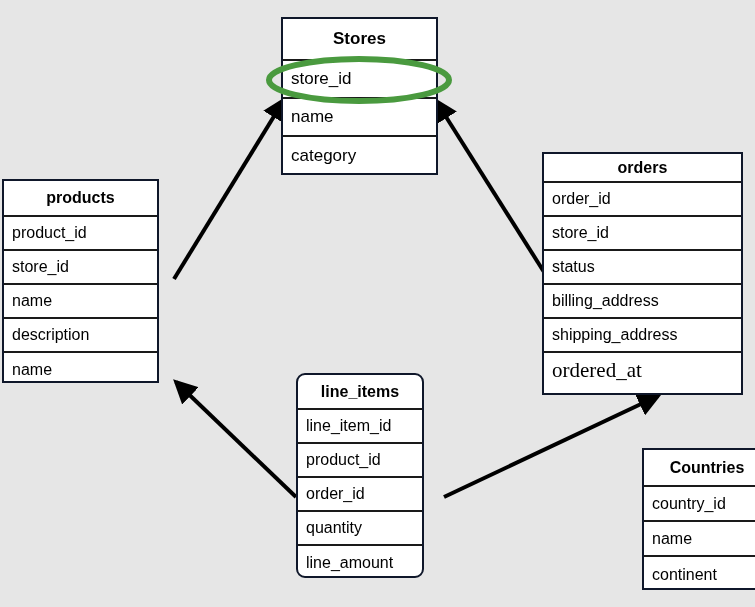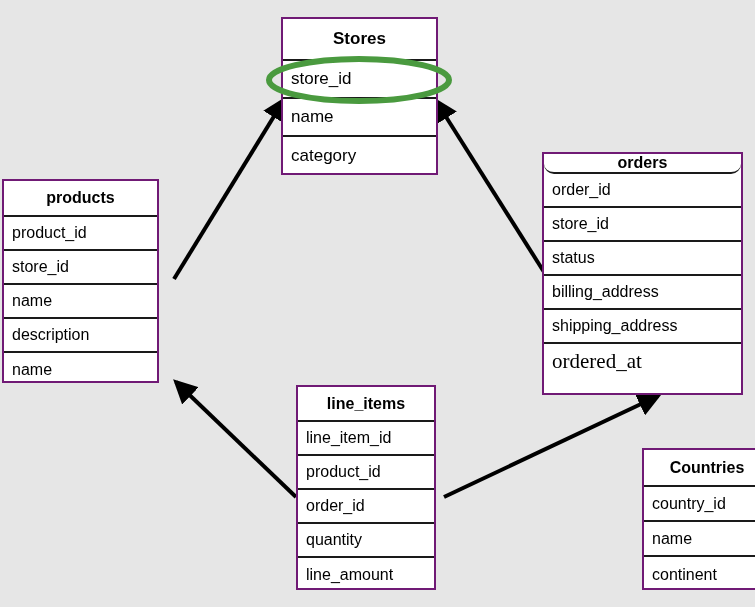--- a/index.html
+++ b/index.html
@@ -33,21 +33,21 @@
     top: 0;
     width: 755px;
     height: 607px;
     pointer-events: none;
     z-index: 5;
   }
   .entity {
     position: absolute;
     box-sizing: border-box;
     background: #ffffff;
-    border: 2px solid #701a75;
+    border: 2px solid #0f172a;
     z-index: 2;
   }
   .entity-title {
     box-sizing: border-box;
     text-align: center;
     font-weight: bold;
     color: #000000;
     border-bottom: 2px solid #1a1a1a;
     display: flex;
     align-items: center;
@@ -95,29 +95,29 @@
       </div>
       <div class="entity" style="left: 2px; top: 179px; width: 157px; height: 204px;">
         <div class="entity-title" style="height: 36px; font-size: 16px;">products</div>
         <div class="field" style="height: 34px; font-size: 16px;">product_id</div>
         <div class="field" style="height: 34px; font-size: 16px;">store_id</div>
         <div class="field" style="height: 34px; font-size: 16px;">name</div>
         <div class="field" style="height: 34px; font-size: 16px;">description</div>
         <div class="field last" style="height: 34px; font-size: 16px;">name</div>
       </div>
       <div class="entity" style="left: 542px; top: 152px; width: 201px; height: 243px;">
-        <div class="entity-title" style="height: 20px; font-size: 16px; border-radius: 13px;">orders</div>
+        <div class="entity-title" style="height: 29px; font-size: 16px;">orders</div>
         <div class="field" style="height: 34px; font-size: 16px;">order_id</div>
         <div class="field" style="height: 34px; font-size: 16px;">store_id</div>
         <div class="field" style="height: 34px; font-size: 16px;">status</div>
         <div class="field" style="height: 34px; font-size: 16px;">billing_address</div>
         <div class="field" style="height: 34px; font-size: 16px;">shipping_address</div>
         <div class="field last" style="height: 34px; font-size: 21px; font-family: Liberation Serif, serif;">ordered_at</div>
       </div>
-      <div class="entity" style="left: 296px; top: 385px; width: 140px; height: 205px;">
+      <div class="entity" style="left: 296px; top: 373px; width: 128px; height: 205px; border-radius: 9px;">
         <div class="entity-title" style="height: 35px; font-size: 16px;">line_items</div>
         <div class="field" style="height: 34px; font-size: 16px;">line_item_id</div>
         <div class="field" style="height: 34px; font-size: 16px;">product_id</div>
         <div class="field" style="height: 34px; font-size: 16px;">order_id</div>
         <div class="field" style="height: 34px; font-size: 16px; text-align: center;">quantity</div>
         <div class="field last" style="height: 34px; font-size: 16px;">line_amount</div>
       </div>
       <div class="entity" style="left: 598px; top: 448px; width: 130px; height: 142px; margin-left: 44px;">
         <div class="entity-title" style="height: 37px; font-size: 16px;">Countries</div>
         <div class="field" style="height: 35px; font-size: 16px;">country_id</div>

